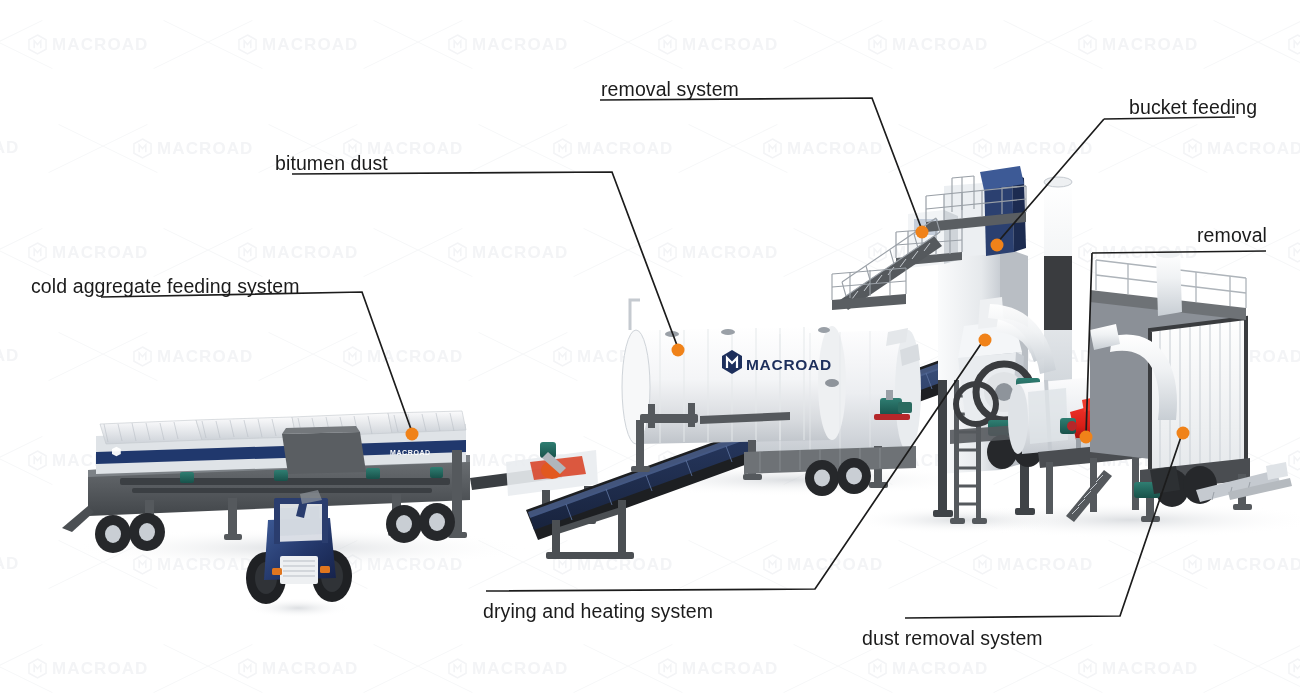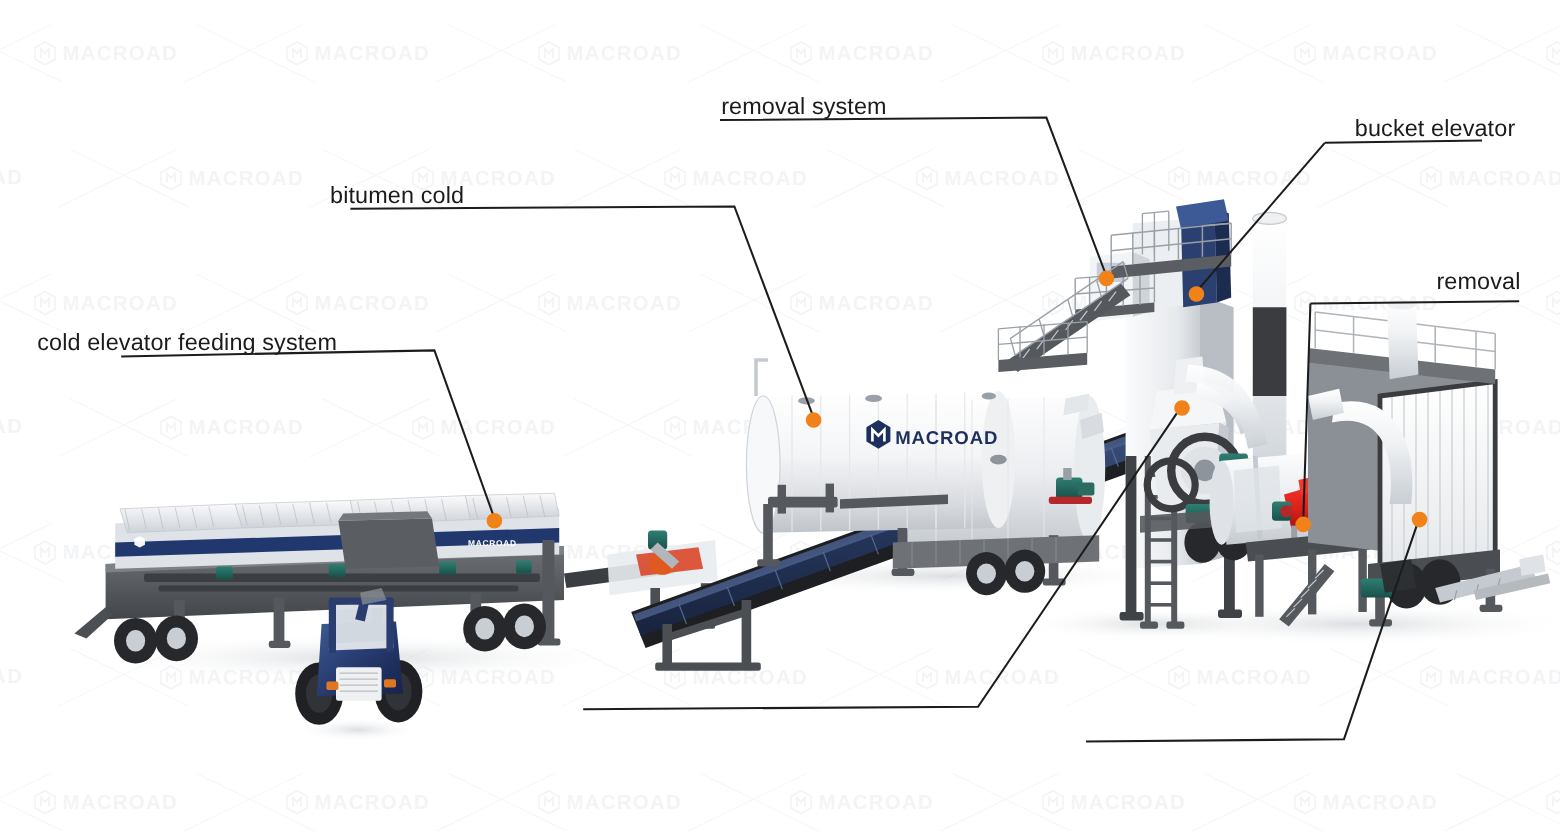--- a/index.html
+++ b/index.html
@@ -1058,18 +1058,20 @@
         <circle cx="997" cy="245" r="6.5" fill="#f08219"></circle>
         <circle cx="678" cy="350" r="6.5" fill="#f08219"></circle>
         <circle cx="1086" cy="437" r="6.5" fill="#f08219"></circle>
         <circle cx="412" cy="434" r="6.5" fill="#f08219"></circle>
         <circle cx="985" cy="340" r="6.5" fill="#f08219"></circle>
         <circle cx="1183" cy="433" r="6.5" fill="#f08219"></circle>
       </g>
   </svg>
 
   <div class="label" style="left:601px; top:78px;">removal system</div>
-  <div class="label" style="left:1129px; top:96px;">bucket elevator</div>
-  <div class="label" style="left:275px; top:152px;">bitumen cold</div>
+  <div class="label" style="left:1129px; top:96px;">bucket feeding</div>
+  <div class="label" style="left:275px; top:152px;">bitumen dust</div>
   <div class="label" style="left:1197px; top:224px;">removal</div>
-  <div class="label" style="left:31px; top:275px;">cold elevator feeding system</div>
+  <div class="label" style="left:31px; top:275px;">cold aggregate feeding system</div>
+  <div class="label" style="left:483px; top:600px;">drying and heating system</div>
+  <div class="label" style="left:862px; top:627px;">dust removal system</div>
 
 </div>
 
 </body></html>

